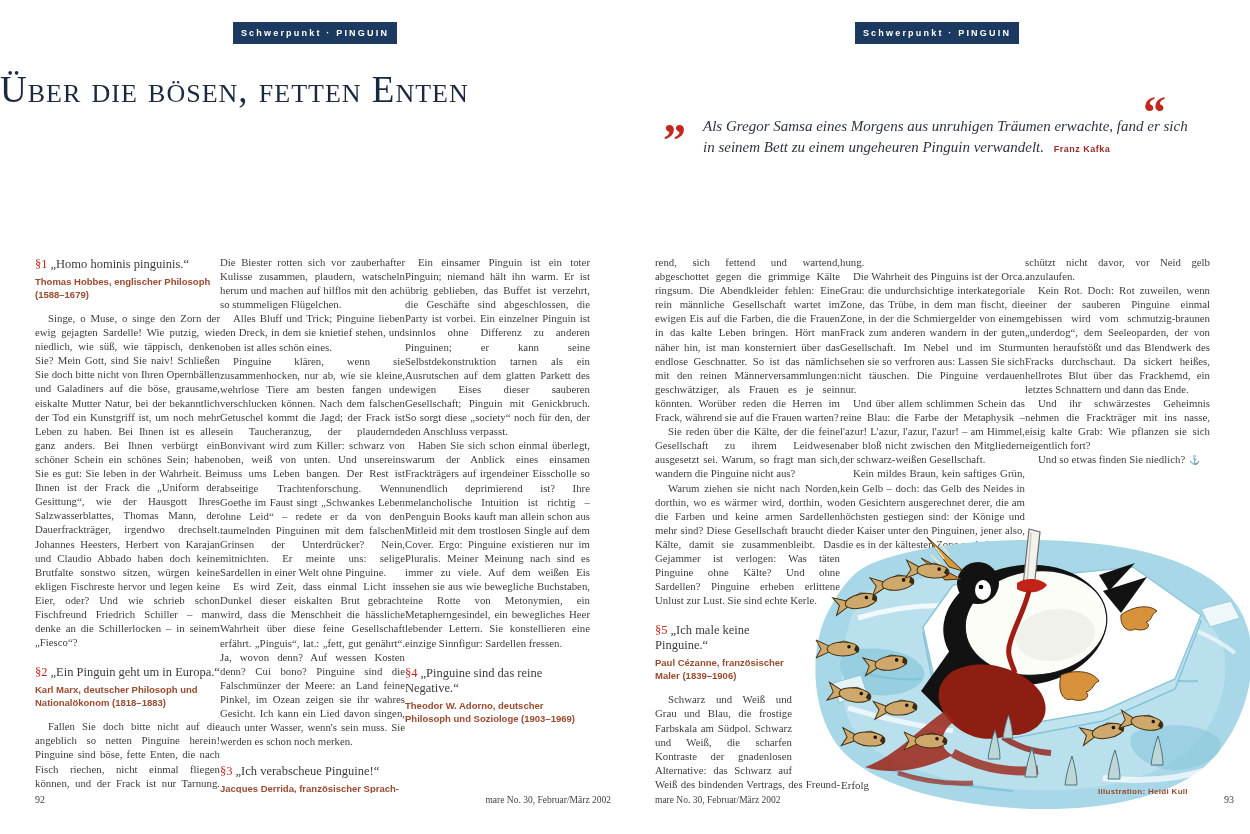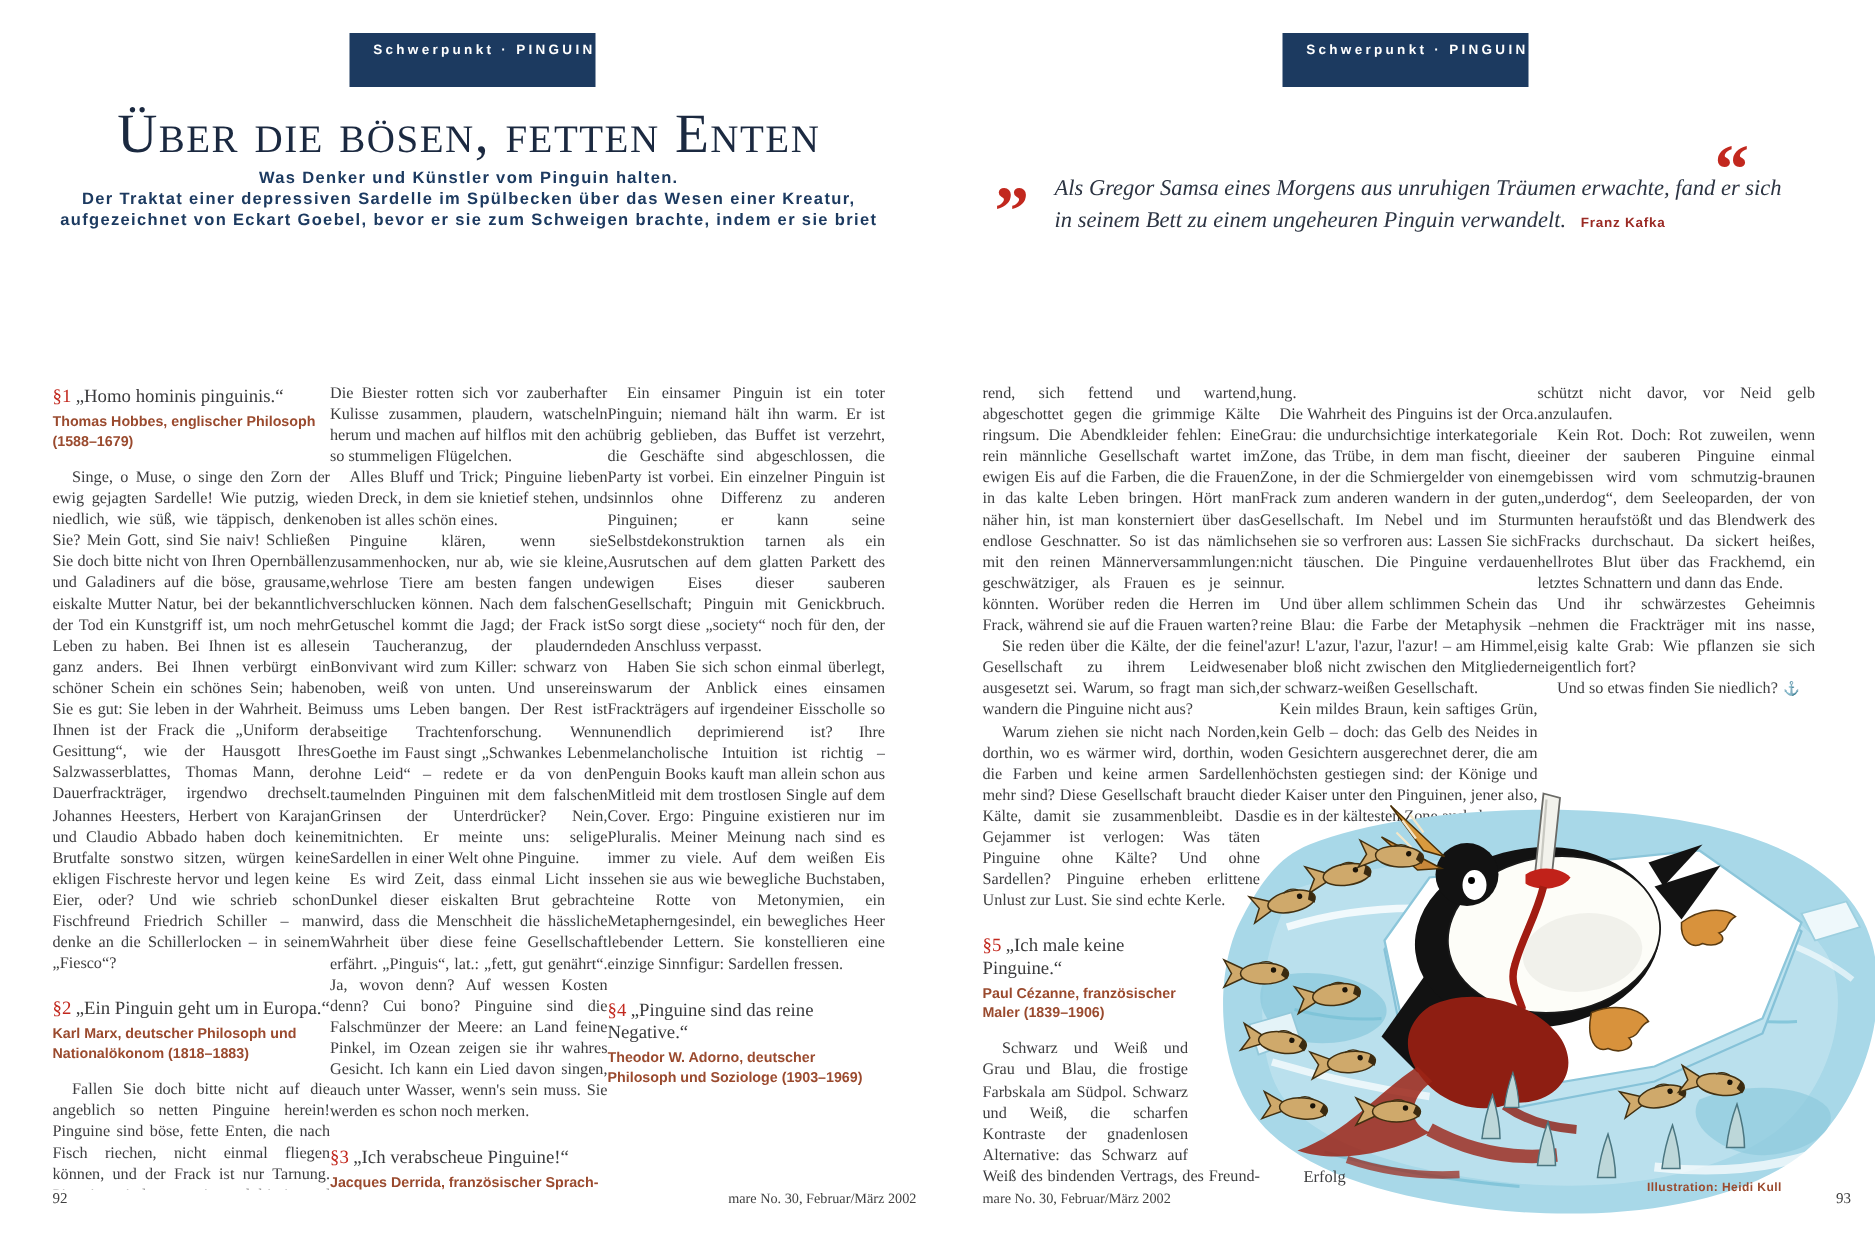--- a/index.html
+++ b/index.html
@@ -3,28 +3,28 @@
 <meta charset="utf-8">
 <style>
   html,body{margin:0;padding:0;background:#ffffff;}
   .spread{position:relative;width:1250px;height:834px;background:#ffffff;overflow:hidden;
           font-family:"Liberation Serif",serif;color:#3d3d3f;}
   .page{position:absolute;top:0;width:625px;height:834px;}
   .page.left{left:0;}
   .page.right{left:625px;}
 
   
-  .badge{position:absolute;top:22px;width:164px;height:36px;background:#1c3a60;
+  .badge{position:absolute;top:22px;width:164px;height:22px;background:#1c3a60;
          color:#ffffff;font-family:"Liberation Sans",sans-serif;font-weight:bold;
-         font-size:9px;letter-spacing:2.2px;text-align:right;line-height:23px;}
+         font-size:9px;letter-spacing:2.2px;text-align:center;line-height:23px;}
   .page.left .badge{left:233px;}
   .page.right .badge{left:230px;}
 
   
-  .title{position:absolute;top:68px;left:0;width:625px;margin:0;text-align:center;
+  .title{position:absolute;top:68px;left:0;width:625px;margin:0;
          font-family:"Liberation Serif",serif;font-weight:normal;
          font-variant:small-caps;font-size:37px;letter-spacing:1px;color:#1b2940;}
   .subtitle{position:absolute;top:112px;left:0;width:625px;text-align:center;
             font-family:"Liberation Sans",sans-serif;font-weight:bold;font-size:11px;
             letter-spacing:.9px;line-height:14px;color:#1c3a60;}
 
   
   .kafka{position:absolute;left:78px;top:116px;width:492px;
          font-style:italic;font-size:15px;line-height:21px;color:#2c3442;}
   .kafka .author{font-style:normal;font-family:"Liberation Sans",sans-serif;
@@ -48,45 +48,40 @@
   .attrib{margin:2px 0 10px;font-family:"Liberation Sans",sans-serif;font-weight:bold;
           font-size:9.5px;line-height:13px;color:#9a4a2e;}
   .poem{margin:13px 0 15px 16px;font-style:italic;font-size:10.8px;line-height:14px;color:#a33b22;}
   .fl-sp{float:right;clear:right;}
   .endmark{color:#9a4a2e;font-size:9px;margin-left:4px;}
 
   
   .illustration{position:absolute;left:178px;top:523px;width:455px;height:292px;}
   .credit{position:absolute;left:473px;top:787px;font-family:"Liberation Sans",sans-serif;
           font-weight:bold;font-size:8px;letter-spacing:.3px;color:#9a4a2e;}
-  .cont-word{position:absolute;left:244px;top:779px;font-size:11px;color:#3d3d3f;}
+  .cont-word{position:absolute;left:216px;top:779px;font-size:11px;color:#3d3d3f;}
 
   
   .footer-num{position:absolute;top:794px;font-size:10px;color:#3f3f3f;}
   .page.left .footer-num{left:35px;}
   .page.right .footer-num{right:16px;text-align:center;}
   .footer-issue{position:absolute;top:795px;font-size:9.5px;color:#3f3f3f;}
   .page.left .footer-issue{right:14px;}
   .page.right .footer-issue{left:30px;}
 </style>
 </head>
 <body>
 
 <div class="spread">
 
   <section class="page left">
     <div class="badge">Schwerpunkt · PINGUIN</div>
 
     <h1 class="title">Über die bösen, fetten Enten</h1>
 
-    <div class="subtitle">
-      <div>Was Denker und Künstler vom Pinguin halten.</div>
-      <div>Der Traktat einer depressiven Sardelle im Spülbecken über das Wesen einer Kreatur,</div>
-      <div>aufgezeichnet von Eckart Goebel, bevor er sie zum Schweigen brachte, indem er sie briet</div>
-    </div>
 
     <div class="cols">
       <div class="col">
           <div class="sec-h"><span class="sec-num">§1</span>„Homo hominis pinguinis.“</div>
           <div class="attrib">Thomas Hobbes, englischer Philosoph (1588–1679)</div>
           <p class="body-p ind">Singe, o Muse, o singe den Zorn der ewig gejagten Sardelle! Wie putzig, wie niedlich, wie süß, wie täppisch, denken Sie? Mein Gott, sind Sie naiv! Schließen Sie doch bitte nicht von Ihren Opernbällen und Galadiners auf die böse, grausame, eiskalte Mutter Natur, bei der bekanntlich der Tod ein Kunstgriff ist, um noch mehr Leben zu haben. Bei Ihnen ist es alles ganz anders. Bei Ihnen verbürgt ein schöner Schein ein schönes Sein; haben Sie es gut: Sie leben in der Wahrheit. Bei Ihnen ist der Frack die „Uniform der Gesittung“, wie der Hausgott Ihres Salzwasserblattes, Thomas Mann, der Dauerfrackträger, irgendwo drechselt. Johannes Heesters, Herbert von Karajan und Claudio Abbado haben doch keine Brutfalte sonstwo sitzen, würgen keine ekligen Fischreste hervor und legen keine Eier, oder? Und wie schrieb schon Fischfreund Friedrich Schiller – man denke an die Schillerlocken – in seinem „Fiesco“?</p>
           <div class="sec-h"><span class="sec-num">§2</span>„Ein Pinguin geht um in Europa.“</div>
           <div class="attrib">Karl Marx, deutscher Philosoph und Nationalökonom (1818–1883)</div>
           <p class="body-p ind">Fallen Sie doch bitte nicht auf die angeblich so netten Pinguine herein! Pinguine sind böse, fette Enten, die nach Fisch riechen, nicht einmal fliegen können, und der Frack ist nur Tarnung. Pinguine sind aggressiv und bissig und untreu sowieso.</p>
         </div>

